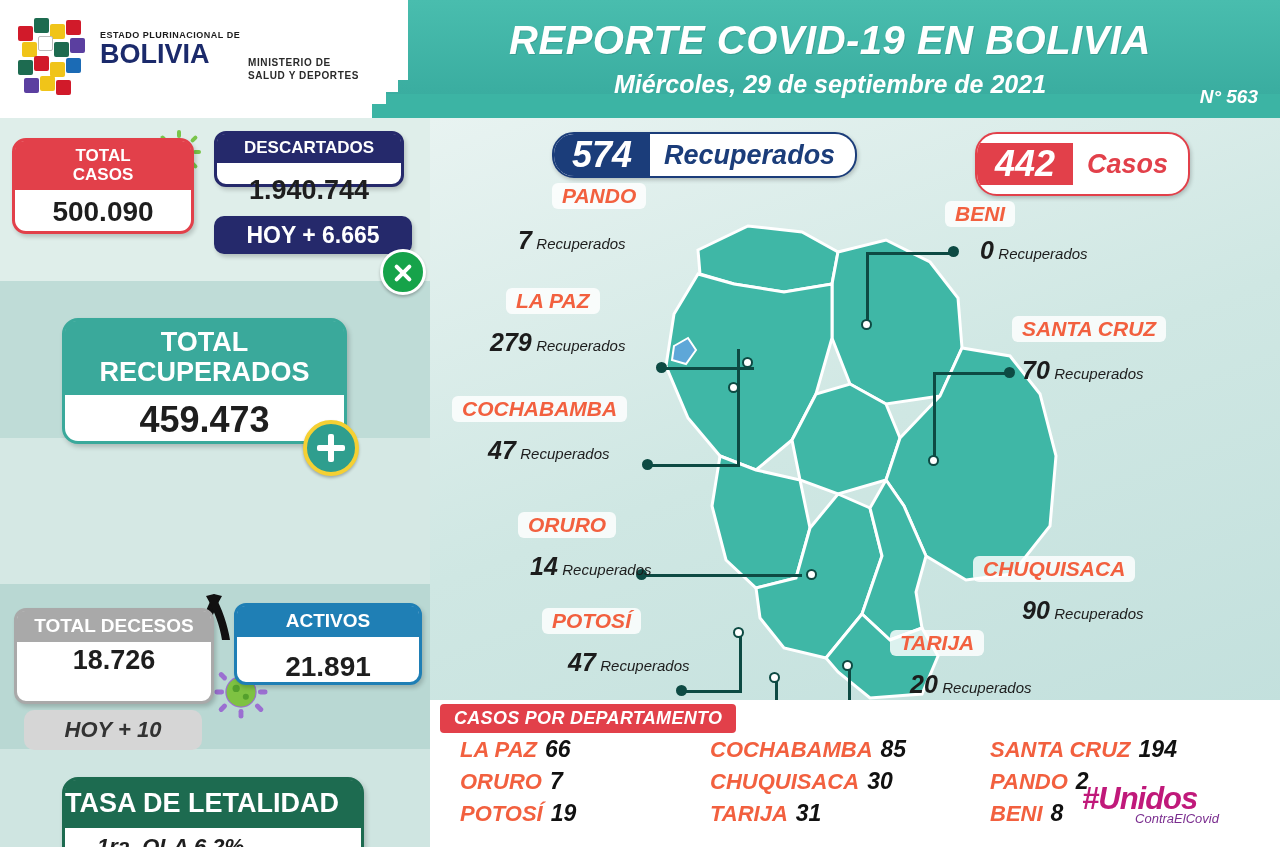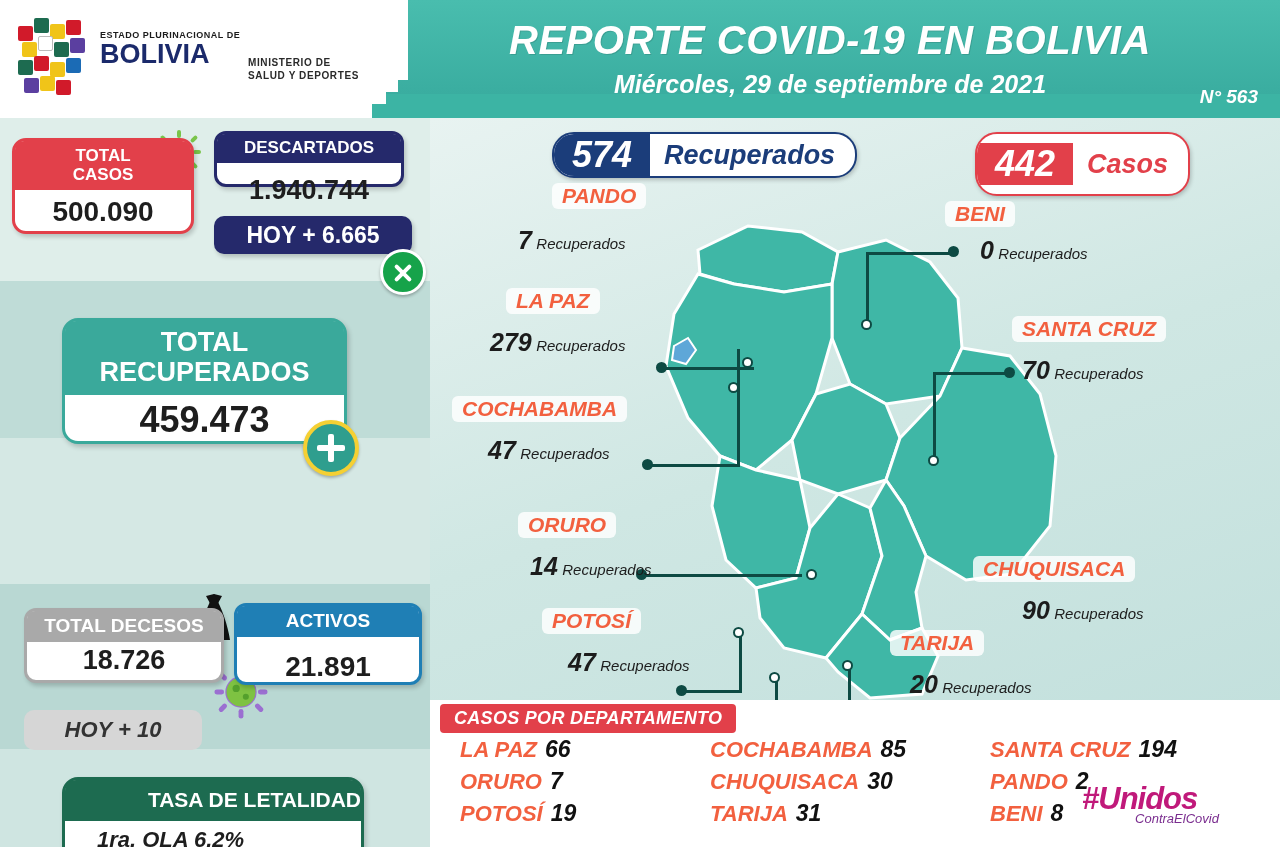--- a/index.html
+++ b/index.html
@@ -106,21 +106,21 @@
     box-shadow: 2px 3px 5px rgba(0,0,0,.2);
   }
   .recuperados-card .head {
     background: #3aa99b; color: #fff; font-weight: bold; font-size: 27px;
     text-align: center; padding: 6px 0 8px; line-height: 30px; border-radius: 11px 11px 0 0;
   }
   .recuperados-card .val {
     text-align: center; font-size: 36px; font-weight: bold; color:#1e1e1e; padding-top: 4px;
   }
   .decesos {
-    left: 24px; top: 490px; width: 200px; height: 75px;
+    left: 14px; top: 490px; width: 200px; height: 96px;
     background: #ffffff; border: 3px solid #a9a9a9; border-radius: 12px;
     box-shadow: 2px 3px 4px rgba(0,0,0,.18);
   }
   .decesos .head {
     background: #a9a9a9; color: #fff; font-weight: bold; font-size: 19px;
     text-align: center; padding: 4px 0 5px; border-radius: 8px 8px 0 0;
   }
   .decesos .val { text-align:center; font-size:27px; font-weight:bold; color:#1e1e1e; padding-top:3px;}
   .hoy10 {
     left: 24px; top: 592px; width: 178px; height: 40px;
@@ -138,22 +138,22 @@
     text-align: center; padding: 4px 0 5px; border-radius: 8px 8px 0 0;
   }
   .activos .val { text-align:center; font-size:28px; font-weight:bold; color:#1e1e1e; padding-top:14px;}
 
   .letalidad {
     left: 62px; top: 659px; width: 302px; height: 170px;
     background: #ffffff; border: 3px solid #1d6b50; border-radius: 16px;
     box-shadow: 2px 3px 5px rgba(0,0,0,.2);
   }
   .letalidad .head {
-    background: #1d6b50; color: #fff; font-weight: bold; font-size: 21px;
-    text-align: right; padding: 8px 0 9px; border-radius: 11px 11px 0 0;
+    background: #1d6b50; color: #fff; font-weight: bold; font-size: 27px;
+    text-align: left; padding: 8px 0 9px; border-radius: 11px 11px 0 0;
   }
   .letalidad .row {
     font-size: 22px; font-style: italic; font-weight: bold; color: #1e1e1e;
     padding: 6px 0 0 32px;
   }
   .check-circle {
     position: absolute; left: 380px; top: 131px; width: 46px; height: 46px;
     border-radius: 50%; background: #16a34a; border: 3px solid #fff;
     box-shadow: 0 2px 3px rgba(0,0,0,.25);
   }

